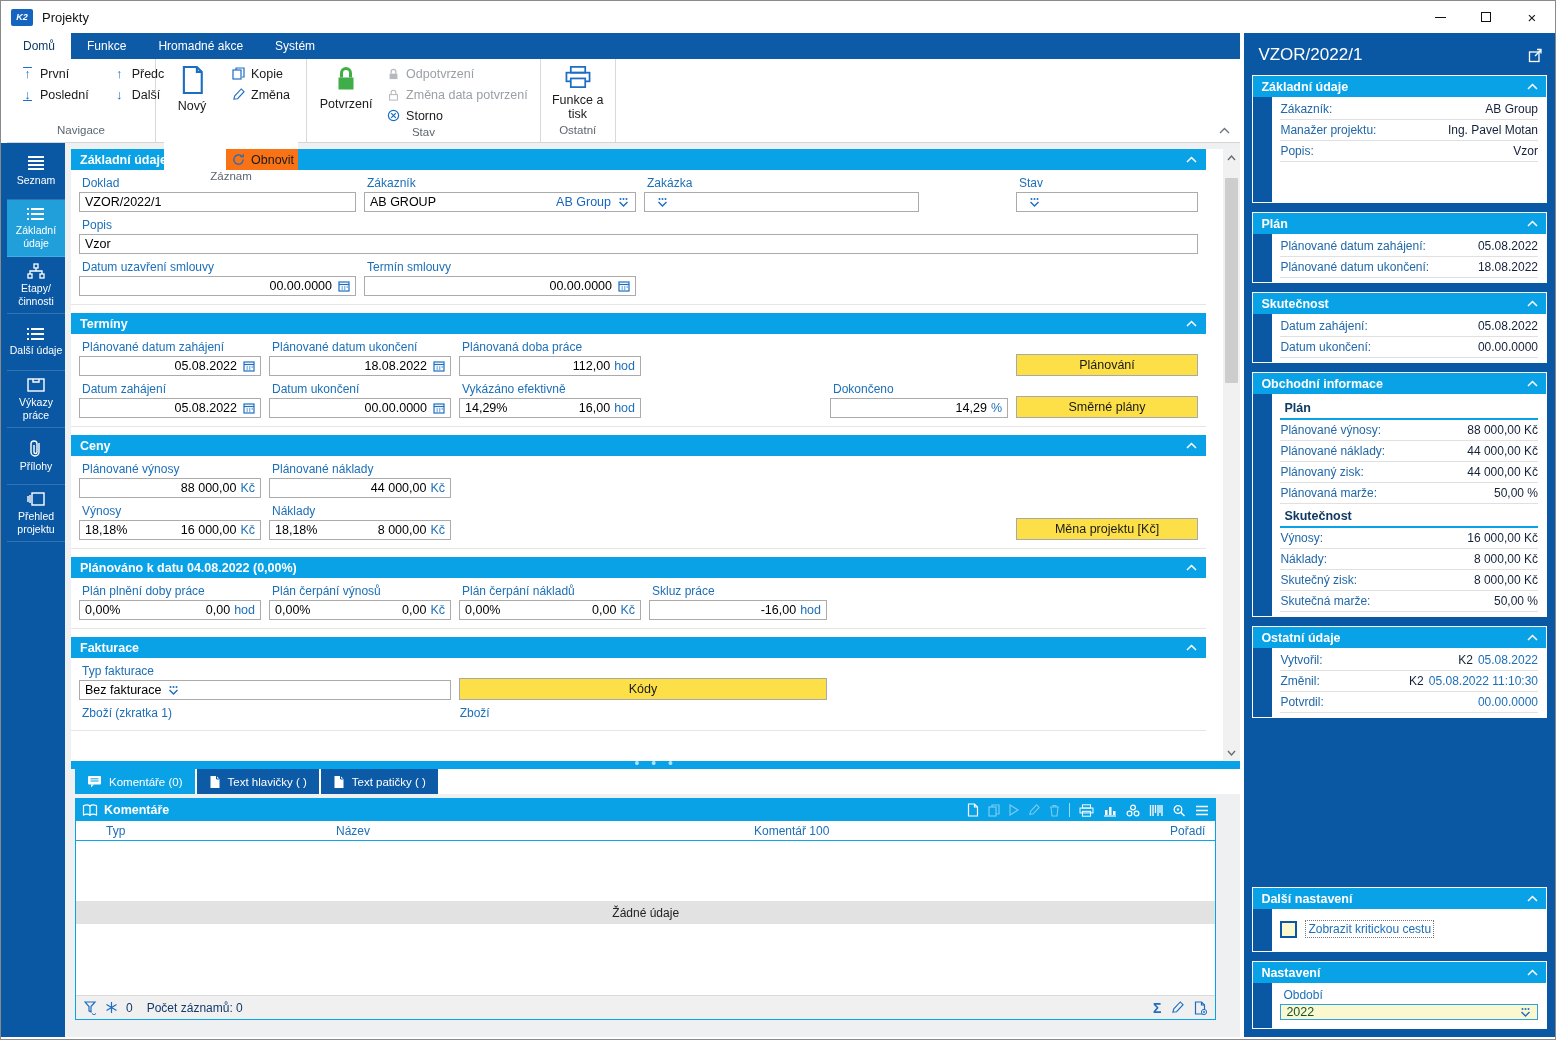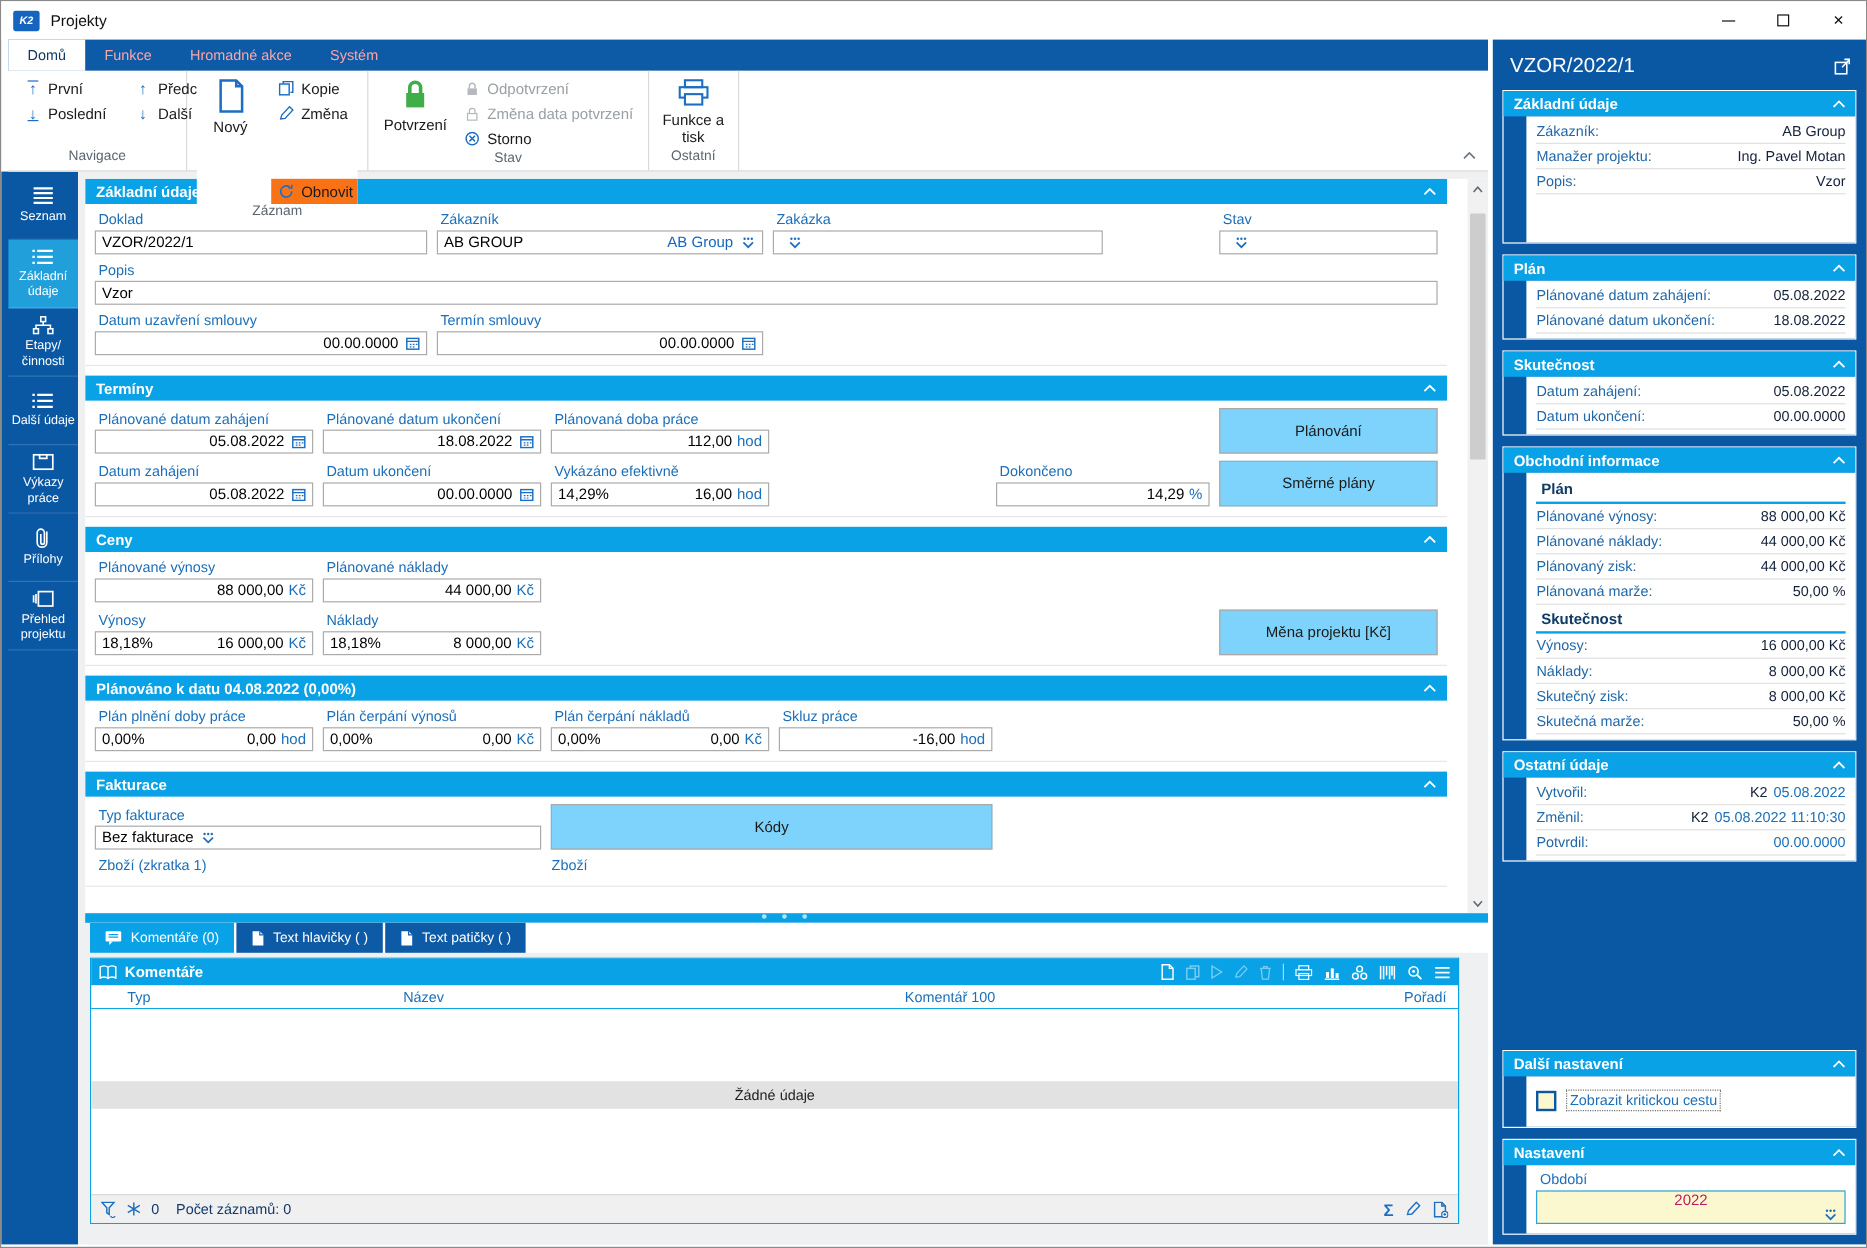--- a/index.html
+++ b/index.html
@@ -16,21 +16,21 @@
   .wbtn .minbar { width:11px; border-bottom:1.4px solid #111; }
   .wbtn .maxsq { width:10px; height:10px; border:1.4px solid #111; }
 
   
   .contentrow { display:flex; height:1004px;justify-content:center; }
   .leftregion { width:1241px; display:flex; flex-direction:column; }
   .rightpanel { width:311px; margin-left:4px; background:#0a58a4; display:flex; flex-direction:column; padding:6px 8px 8px 8px; }
 
   
   .ribbontabs { height:26px; background:#0d5aa7; display:flex; align-items:stretch; margin-left:6px; }
-  .rtab { padding:0 16px; display:flex; align-items:center; color:#fca5a5; font-size:12px; cursor:pointer;}
+  .rtab { padding:0 16px; display:flex; align-items:center; color:#ffffff; font-size:12px; cursor:pointer;}
   .rtab.active { background:#fff; color:#0d3a66; }
   .ribbon { height:84px; background:#fff; border-bottom:1px solid #d5d5d5; display:flex; margin-left:6px; position:relative;}
   .rgroup { display:flex; flex-direction:column; border-right:1px solid #d9d9d9; padding:4px 8px 0 8px; }
   .rgroup .gbody { flex:1; display:flex; }
   .rgroup .glabel { height:18px; text-align:center; font-size:11.5px; color:#5c6670; }
   .rcol { display:flex; flex-direction:column; justify-content:flex-start; margin-right:14px;}
   .ritem { display:flex; align-items:center; font-size:12.5px; color:#1a1a1a; height:21px; white-space:nowrap; cursor:pointer; padding:0 4px;}
   .ritem .ric { color:#1b6ec2; width:17px; display:inline-flex; justify-content:center; margin-right:4px; font-size:13px;}
   .ritem.disabled { color:#9aa0a6; cursor:default;}
   .ritem.disabled .ric { color:#b5b9bd; }
@@ -64,21 +64,21 @@
   .fgroup { display:flex; flex-direction:column; margin-right:8px;}
   .flabel { color:#1c6fb8; font-size:12px; padding-left:3px; margin-bottom:2px; white-space:nowrap;}
   .finput { height:20px; border:1px solid #ababab; background:#fff; display:flex; align-items:center; padding:0 5px; font-size:12.5px; color:#000;}
   .valr { margin-left:auto; }
   .unit { color:#1c6fb8; margin-left:4px; }
   .linkblue { color:#1565c0; }
   .icobtn { display:inline-flex; margin-left:6px; color:#1b6ec2; cursor:pointer;}
   .w277{width:277px}.w272{width:272px}.w275{width:275px}.w182{width:182px}.w178{width:178px}
   .w372{width:372px}.w368{width:368px}.w746{width:746px}.wfull{width:1126px}
   .pushr { margin-left:auto; }
-  .gbtn { background:#7dd3fc; border:1px solid #a9a9a9; height:38px; display:flex; align-items:center; justify-content:center;
+  .gbtn { background:#fde047; border:1px solid #a9a9a9; height:22px; display:flex; align-items:center; justify-content:center;
           font-size:12.5px; color:#1a1a1a; cursor:pointer;}
 
   
   .splitter { height:8px; background:#0aa2e6; display:flex; align-items:center; justify-content:center; cursor:row-resize;}
   .splitter .dots { color:#aee4fa; font-size:14px; letter-spacing:4px; line-height:4px; margin-top:-5px;}
   .btabs { display:flex; margin-left:4px; height:25px; background:#fff;}
   .btab { display:flex; align-items:center; padding:0 12px; margin-right:2px; background:#0d5aa7; color:#fff; font-size:11.5px; cursor:pointer;}
   .btab svg { margin-right:7px; }
   .btab.active { background:#0aa2e6; }
   .gridpanel { margin:4px 24px 0 4px; border:1px solid #0aa2e6; display:flex; flex-direction:column; height:222px; background:#fff;}
@@ -109,21 +109,21 @@
   .cardb { background:#fff; padding:2px 8px 4px 8px;margin-left:19px;}
   .prow { display:flex; justify-content:space-between; align-items:center; height:21px; border-bottom:1px solid #e0e0e0; font-size:12px;}
   .prow .pl { color:#2268a8; }
   .prow .pv { color:#14213a; }
   .prow .pdate { color:#1c6fb8; margin-left:5px;}
   .subh { font-size:12.5px; font-weight:bold; color:#0f3a64; padding:5px 0 3px 4px; border-bottom:2px solid #0aa2e6;}
   .spacer { flex:1; }
   .chkrow { display:flex; align-items:center; height:36px;}
   .chkbox { width:17px; height:17px; background:#fbf8d0; border:2px solid #0a58a4; margin-right:8px; cursor:pointer;}
   .chklbl { color:#1c6fb8; font-size:12px; border:1px dotted #777; padding:1px 2px; cursor:pointer;}
-  .combo { height:28px; background:#fbf8d0; border:1px solid #2ba3dc; display:flex; align-items:center; padding:0 5px; font-size:12.5px; color:#be185d; margin-top:2px;flex-direction:column;}
+  .combo { height:16px; background:#fbf8d0; border:1px solid #2ba3dc; display:flex; align-items:center; padding:0 5px; font-size:12.5px; color:#14532d; margin-top:2px;}
   .combo .dd { margin-left:auto; color:#1b6ec2; display:flex;}
   .arrw { position:relative; display:inline-block; width:13px; text-align:center; color:#1b6ec2; font-size:13px;}
   .bartop::before { content:""; position:absolute; top:1px; left:2px; right:2px; border-top:1.6px solid #1b6ec2;}
   .barbot::after { content:""; position:absolute; bottom:1px; left:2px; right:2px; border-bottom:1.6px solid #1b6ec2;}
   .bottomstrip { flex:1; background:#eef0f2; }
 </style>
 </head>
 <body>
 
 <div class="window">

